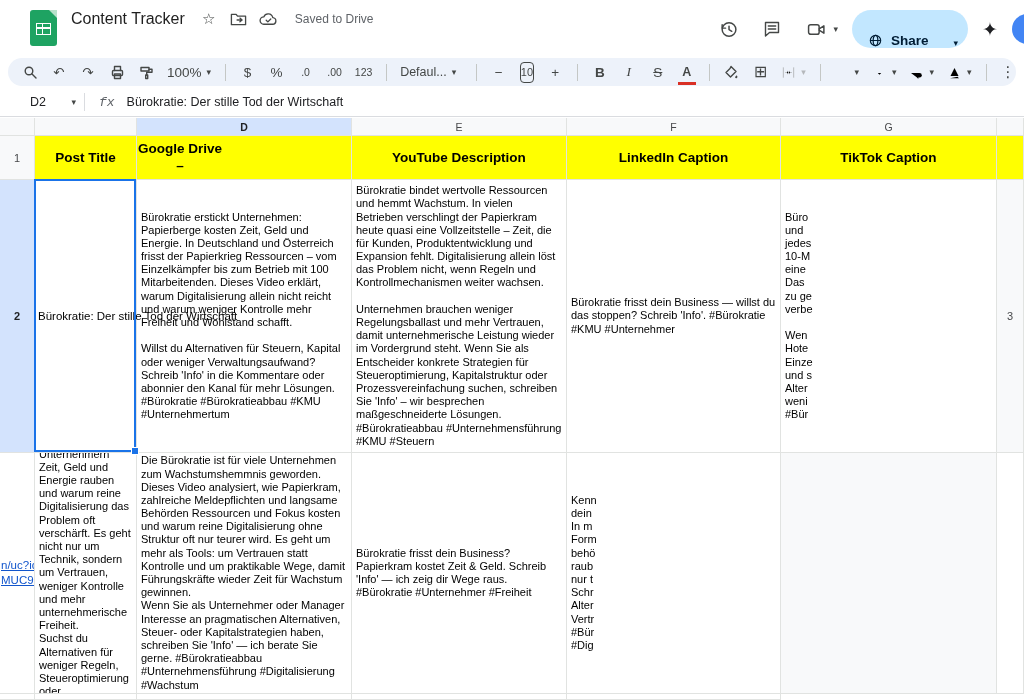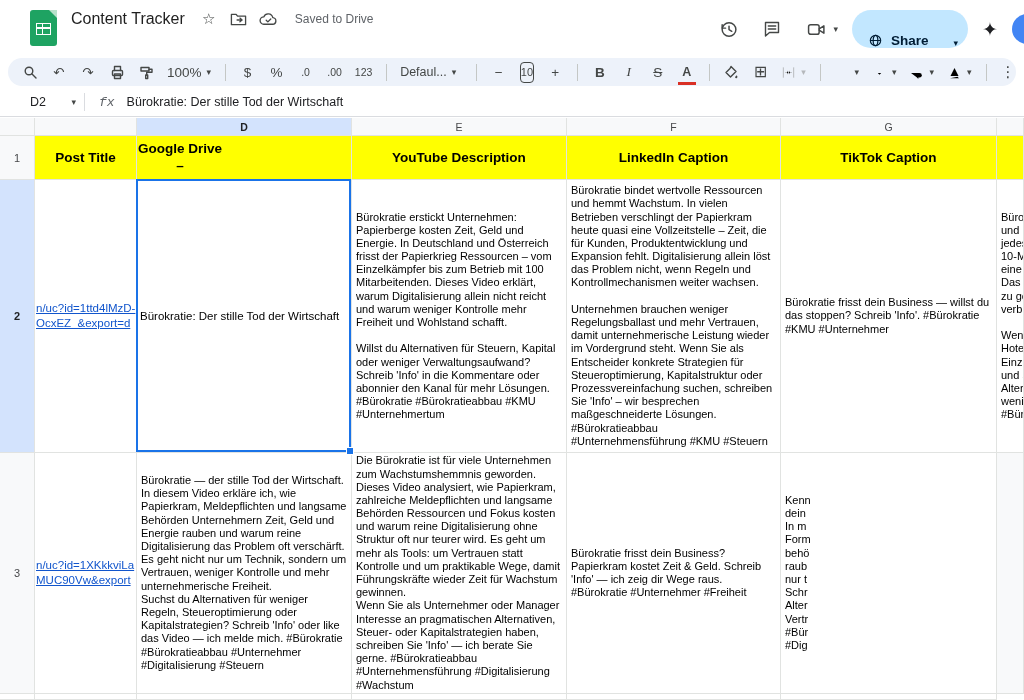--- a/index.html
+++ b/index.html
@@ -279,24 +279,20 @@
     <div class="cell rh">1</div>
     <div class="cell yellow hdrtxt">Post Title</div>
     <div class="cell yellow hdrtxt hdrleft">Google Drive
 –</div>
     <div class="cell yellow hdrtxt">YouTube Description</div>
     <div class="cell yellow hdrtxt">LinkedIn Caption</div>
     <div class="cell yellow hdrtxt">TikTok Caption</div>
     <div class="cell yellow"></div>
 
     <div class="cell rh selrow">2</div>
-    <div class="cell mid">
-      <span class="linkcell">n/uc?id=1ttd4lMzD-
-OcxEZ_&amp;export=d</span>
-    </div>
     <div class="cell mid selcell">
       <span class="dtxt nowrap">Bürokratie: Der stille Tod der Wirtschaft</span>
       <span class="fill-handle"></span>
     </div>
     <div class="cell mid">
         <span class="txt">Bürokratie erstickt Unternehmen: Papierberge kosten Zeit, Geld und Energie. In Deutschland und Österreich frisst der Papierkrieg Ressourcen – vom Einzelkämpfer bis zum Betrieb mit 100 Mitarbeitenden. Dieses Video erklärt, warum Digitalisierung allein nicht reicht und warum weniger Kontrolle mehr Freiheit und Wohlstand schafft.
 
 Willst du Alternativen für Steuern, Kapital oder weniger Verwaltungsaufwand? Schreib 'Info' in die Kommentare oder abonnier den Kanal für mehr Lösungen. #Bürokratie #Bürokratieabbau #KMU #Unternehmertum</span>
       </div>
     <div class="cell mid">

